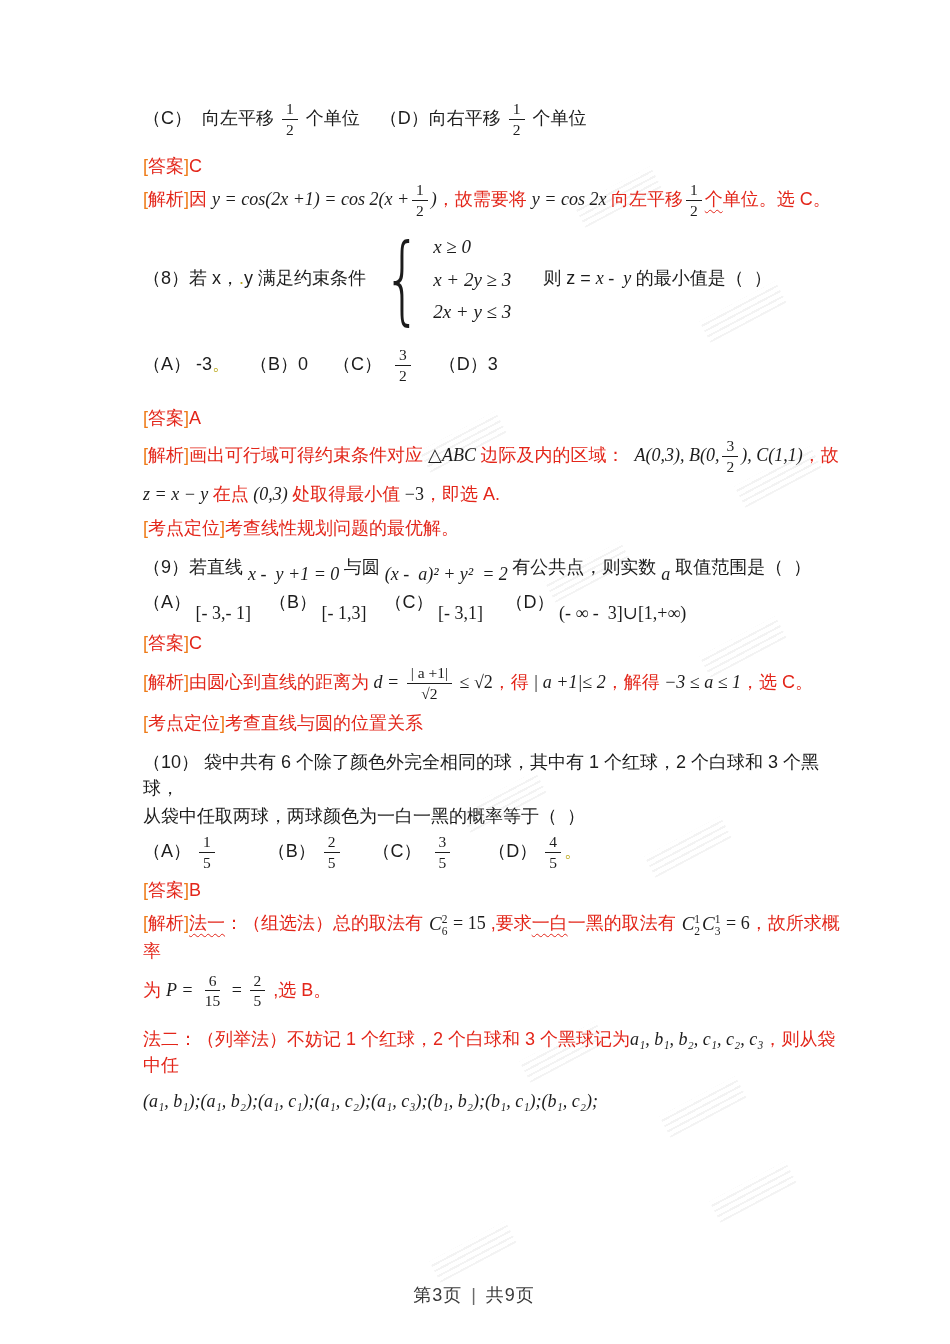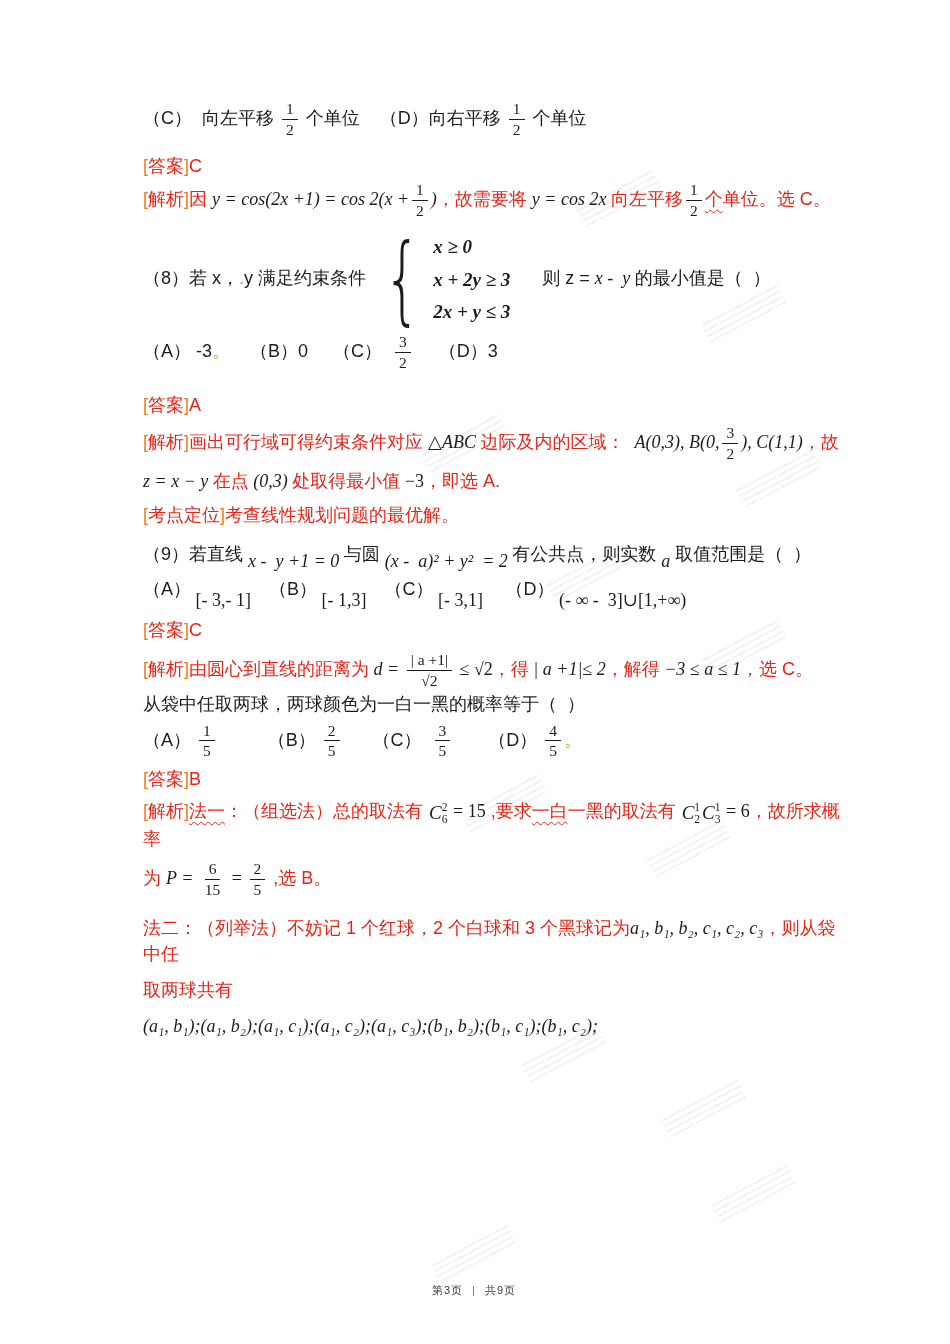--- a/index.html
+++ b/index.html
@@ -37,25 +37,25 @@
   .ccol{display:inline-flex;flex-direction:column;font-size:11.5px;line-height:1.05;
         font-family:"Liberation Serif","DejaVu Serif",serif;font-style:normal;transform:translateY(1px);}
   .csup,.csub{display:block;text-align:left;}
   .sys{display:inline-flex;align-items:center;vertical-align:middle;margin:0 8px 0 6px;}
   .brace{
     font-family:"DejaVu Sans",sans-serif;font-weight:100;
     font-size:96px;line-height:0.95;transform:scaleX(.62);
     margin-right:0px;color:#1c1c1c;
   }
   .sysrows{display:inline-flex;flex-direction:column;gap:5px;font-size:19px;}
-  .sysrow{line-height:1.45;font-weight:bold;}
+  .sysrow{line-height:1.45;}
   .post{margin-left:24px;}
   .footer{
     position:absolute;left:0;right:0;top:1283px;text-align:center;
-    font-size:11px;color:#3a3a3a;letter-spacing:1px;
+    font-size:18px;color:#3a3a3a;letter-spacing:1px;
   }
   .footer .sep{margin:0 9px;color:#6a6a6a;}
   .wm{
     position:absolute;width:86px;height:24px;opacity:.07;
     background:repeating-linear-gradient(0deg,#555 0 2px,transparent 2px 6px);
     transform:rotate(-28deg);pointer-events:none;
   }
 </style>
 </head>
 <body>
@@ -73,36 +73,37 @@
   <div class="wm" style="left:520px;top:1040px;"></div>
   <div class="wm" style="left:660px;top:1095px;"></div>
   <div class="wm" style="left:710px;top:1180px;"></div>
   <div class="wm" style="left:430px;top:1240px;"></div>
 
   <div class="content">
       <div class="line" style="margin-top: 0px;"><span>（C）  向左平移 </span><span class="frac"><span class="fn">1</span><span class="fd">2</span></span><span> 个单位    （D）向右平移 </span><span class="frac"><span class="fn">1</span><span class="fd">2</span></span><span> 个单位</span></div>
       <div class="line" style="margin-top: 14px;"><span class="c-orange">[</span><span class="c-red">答案</span><span class="c-orange">]</span><span class="c-red">C</span></div>
       <div class="line" style="margin-top: 2px;"><span class="c-orange">[</span><span class="c-red">解析</span><span class="c-orange">]</span><span class="c-red">因 </span><span class="math">y = cos(2x +1) = cos 2(x +</span><span class="frac"><span class="fn">1</span><span class="fd">2</span></span><span class="math">)</span><span class="c-red">，故需要将 </span><span class="math">y = cos 2x </span><span class="c-red">向左平移</span><span class="frac"><span class="fn">1</span><span class="fd">2</span></span><span class="c-red wavy">个</span><span class="c-red">单位。选 C。</span></div>
       <div class="line" style="margin-top: 14px;"><span>（8）若 x，</span><span class="c-yellow">.</span><span>y 满足约束条件</span><span class="sys"><span class="brace">{</span><span class="sysrows"><span class="sysrow math">x ≥ 0</span><span class="sysrow math">x + 2y ≥ 3</span><span class="sysrow math">2x + y ≤ 3</span></span></span><span class="post"><span>则 z = </span><span class="math">x -  y </span><span>的最小值是（  ）</span></span></div>
-      <div class="line" style="margin-top: 7px;"><span>（A） -3</span><span class="c-yellow">。</span><span>    （B）0     （C）  </span><span class="frac"><span class="fn">3</span><span class="fd">2</span></span><span>     （D）3</span></div>
+      <div class="line" style="margin-top: 20px;"><span>（A） -3</span><span class="c-yellow">。</span><span>    （B）0     （C）  </span><span class="frac"><span class="fn">3</span><span class="fd">2</span></span><span>     （D）3</span></div>
       <div class="line" style="margin-top: 20px;"><span class="c-orange">[</span><span class="c-red">答案</span><span class="c-orange">]</span><span class="c-red">A</span></div>
       <div class="line" style="margin-top: 6px;"><span class="c-orange">[</span><span class="c-red">解析</span><span class="c-orange">]</span><span class="c-red">画出可行域可得约束条件对应 </span><span class="math">△ABC </span><span class="c-red">边际及内的区域：  </span><span class="math">A(0,3), B(0,</span><span class="frac"><span class="fn">3</span><span class="fd">2</span></span><span class="math">), C(1,1)</span><span class="c-red">，故</span></div>
       <div class="line" style="margin-top: 6px;"><span class="math">z = x − y </span><span class="c-red">在点</span><span class="math"> (0,3) </span><span class="c-red">处取得最小值</span><span class="rm"> −3</span><span class="c-red">，即选 A.</span></div>
       <div class="line" style="margin-top: 8px;"><span class="c-orange">[</span><span class="c-red">考点定位</span><span class="c-orange">]</span><span class="c-red">考查线性规划问题的最优解。</span></div>
       <div class="line" style="margin-top: 12px;"><span>（9）若直线 </span><span class="math shift" style="transform: translateY(7px);">x -  y +1 = 0 </span><span>与圆 </span><span class="math shift" style="transform: translateY(7px);">(x -  a)² + y²  = 2 </span><span>有公共点，则实数 </span><span class="math shift" style="transform: translateY(7px);">a</span><span> 取值范围是（  ）</span></div>
       <div class="line" style="margin-top: 14px;"><span class="shift" style="transform: translateY(-5px);">（A）</span><span class="rm shift" style="transform: translateY(6px);"> [- 3,- 1]    </span><span class="shift" style="transform: translateY(-5px);">（B）</span><span class="rm shift" style="transform: translateY(6px);"> [- 1,3]    </span><span class="shift" style="transform: translateY(-5px);">（C）</span><span class="rm shift" style="transform: translateY(6px);"> [- 3,1]     </span><span class="shift" style="transform: translateY(-5px);">（D）</span><span class="rm shift" style="transform: translateY(6px);"> (- ∞ -  3]∪[1,+∞)</span></div>
       <div class="line" style="margin-top: 10px;"><span class="c-orange">[</span><span class="c-red">答案</span><span class="c-orange">]</span><span class="c-red">C</span></div>
       <div class="line" style="margin-top: 8px;"><span class="c-orange">[</span><span class="c-red">解析</span><span class="c-orange">]</span><span class="c-red">由圆心到直线的距离为</span><span class="math"> d = </span><span class="frac"><span class="fn">| a +1|</span><span class="fd">√2</span></span><span class="rm"> ≤ √2</span><span class="c-red">，得</span><span class="math"> | a +1|≤ 2</span><span class="c-red">，解得</span><span class="math"> −3 ≤ a ≤ 1</span><span class="c-red">，选 C。</span></div>
+      <div class="line" style="margin-top: 8px;"><span class="c-orange">[</span><span class="c-red">考点定位</span><span class="c-orange">]</span><span class="c-red">考查直线与圆的位置关系</span></div>
+      <div class="line" style="margin-top: 12px;"><span>（10） 袋中共有 6 个除了颜色外完全相同的球，其中有 1 个红球，2 个白球和 3 个黑球，</span></div>
       <div class="line" style="margin-top: 2px;"><span>从袋中任取两球，两球颜色为一白一黑的概率等于（  ）</span></div>
       <div class="line" style="margin-top: 4px;"><span>（A） </span><span class="frac"><span class="fn">1</span><span class="fd">5</span></span><span>          （B） </span><span class="frac"><span class="fn">2</span><span class="fd">5</span></span><span>      （C）  </span><span class="frac"><span class="fn">3</span><span class="fd">5</span></span><span>       （D） </span><span class="frac"><span class="fn">4</span><span class="fd">5</span></span><span class="c-yellow">。</span></div>
       <div class="line" style="margin-top: 6px;"><span class="c-orange">[</span><span class="c-red">答案</span><span class="c-orange">]</span><span class="c-red">B</span></div>
       <div class="line" style="margin-top: 6px;"><span class="c-orange">[</span><span class="c-red">解析</span><span class="c-orange">]</span><span class="c-red wavy">法一</span><span class="c-red">：（组选法）总的取法有 </span><span class="comb"><span class="cbase math">C</span><span class="ccol"><span class="csup">2</span><span class="csub">6</span></span></span><span class="rm"> = 15</span><span class="c-red"> ,要求</span><span class="c-red wavy">一白</span><span class="c-red">一黑的取法有 </span><span class="comb"><span class="cbase math">C</span><span class="ccol"><span class="csup">1</span><span class="csub">2</span></span></span><span class="comb"><span class="cbase math">C</span><span class="ccol"><span class="csup">1</span><span class="csub">3</span></span></span><span class="rm"> = 6</span><span class="c-red">，故所求概率</span></div>
       <div class="line" style="margin-top: 8px;"><span class="c-red">为 </span><span class="math">P = </span><span class="frac"><span class="fn">6</span><span class="fd">15</span></span><span class="rm"> = </span><span class="frac"><span class="fn">2</span><span class="fd">5</span></span><span class="c-red"> ,选 B。</span></div>
       <div class="line" style="margin-top: 16px;"><span class="c-red">法二：（列举法）不妨记 1 个红球，2 个白球和 3 个黑球记为</span><span class="math">a₁, b₁, b₂, c₁, c₂, c₃</span><span class="c-red">，则从袋中任</span></div>
-      <div class="line" style="margin-top: 10px;"><span class="c-red">取两球共有</span></div>
       <div class="line" style="margin-top: 10px;"><span class="math">(a₁, b₁);(a₁, b₂);(a₁, c₁);(a₁, c₂);(a₁, c₃);(b₁, b₂);(b₁, c₁);(b₁, c₂);</span></div>
     </div>
 
   <div class="footer">
     <span>第3页</span><span class="sep">|</span><span>共9页</span>
   </div>
 
 </div>
 
 </body></html>

